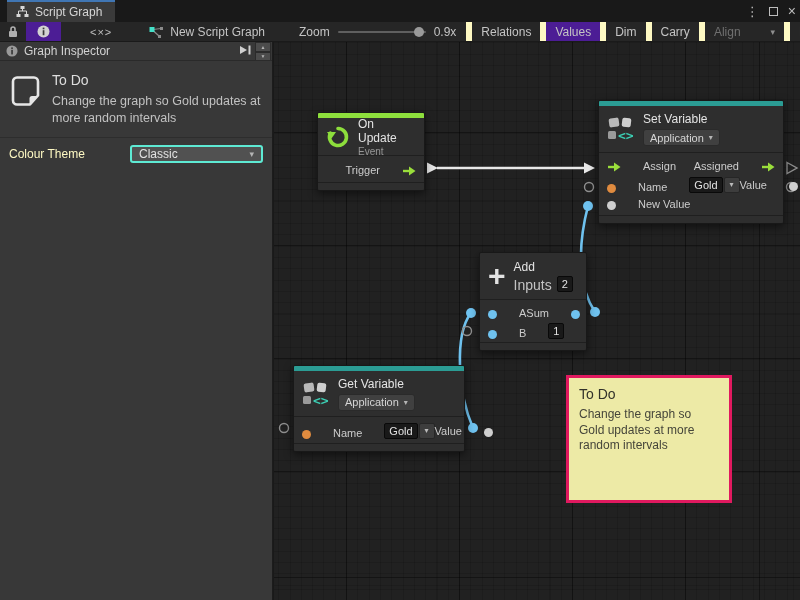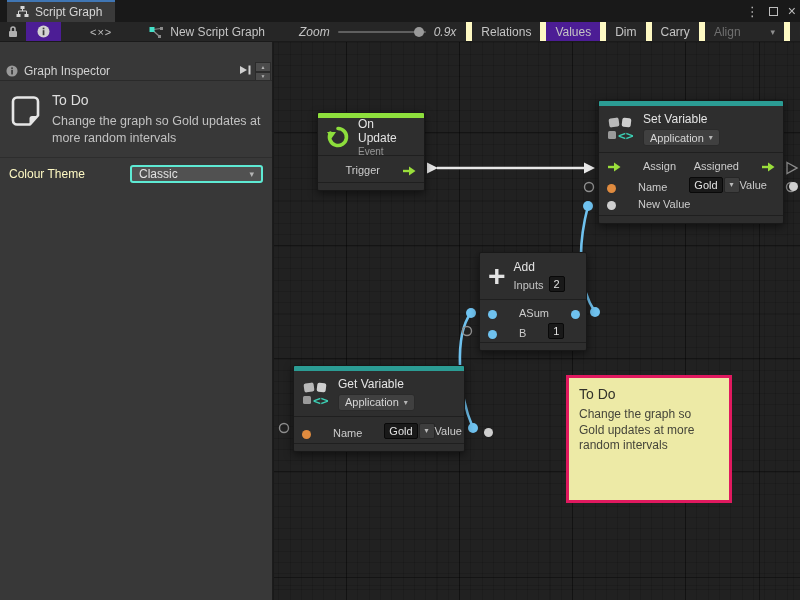--- a/index.html
+++ b/index.html
@@ -28,21 +28,21 @@
   .zoom-track { position:relative; width:88px; height:2px; background:#5f5f5f; border-radius:1px; }
   .zoom-handle { position:absolute; top:-4px; left:76px; width:10px; height:10px; border-radius:50%; background:#999; }
   .right-btns { display:flex; margin-left:auto; }
   .right-btns .tbtn { border-left:6px solid #fef9c3; }
   .dd-mini { font-size:9px; margin-left:4px; color:#8f8f8f; }
 
   
   .inspector { position:absolute; left:0; top:42px; width:273px; height:558px; background:#383838;
                border-right:1px solid #1c1c1c; }
   .insp-header { height:19px; display:flex; align-items:center; gap:6px; padding:0 6px;
-                 border-bottom:1px solid #2a2a2a; color:#d2d2d2; position:relative;margin-top:20px; }
+                 border-bottom:1px solid #2a2a2a; color:#d2d2d2; position:relative; }
   .insp-header-right { position:absolute; right:20px; top:2px; display:flex; align-items:center; }
   .scrollbtns { position:absolute; right:1px; top:0; width:16px; height:19px; display:flex; flex-direction:column; }
   .scrollbtn { flex:1; background:#4c4c4c; border:1px solid #2b2b2b; font-size:5px; color:#b5b5b5;
                display:flex; align-items:center; justify-content:center; }
   .todo-sec { display:flex; gap:10px; padding:11px 8px 10px 9px; border-bottom:1px solid #2d2d2d; }
   .todo-texts { width:212px; }
   .todo-title { font-size:14px; color:#dedede; margin-bottom:5px; }
   .todo-desc { font-size:12.5px; color:#c2c2c2; line-height:1.35; }
   .theme-row { display:flex; align-items:center; padding:7px 9px; }
   .theme-label { width:121px; color:#fef9c3; }
@@ -136,21 +136,21 @@
     <div class="tsep" style="margin-left:18px;"></div>
     <div class="tbtn" style="gap:6px; padding:0 10px;">
       <svg width="15" height="12" viewBox="0 0 15 12">
         <path d="M4 3.5 L12 2.5 M4 4.5 L10 10" stroke="#8a8a8a" stroke-width="1.2" fill="none"></path>
         <rect x="0.5" y="1" width="5" height="5" fill="#44e0c8"></rect>
         <rect x="11" y="1" width="3" height="3" fill="#8a8a8a"></rect>
         <rect x="9" y="9" width="3" height="3" fill="#8a8a8a"></rect>
       </svg>
       <span>New Script Graph</span>
     </div>
-    <div class="zoom-wrap" style="margin-left:14px;font-style:italic;">
+    <div class="zoom-wrap" style="margin-left:14px;">
       <span>Zoom</span>
       <span class="zoom-track">
         <span class="zoom-handle"></span>
       </span>
       <span>0.9x</span>
     </div>
     <div class="right-btns">
       <div class="tbtn">
           <span>Relations</span>
         </div>
@@ -331,21 +331,21 @@
       </div>
       <div class="node-footer"></div>
     </div>
 
     <div class="node" style="left:205px; top:210px; width:108px;">
       <div class="node-header" style="height:47px; border-radius:2px 2px 0 0;">
         <span style="font-size:30px; font-weight:bold; color:#e2e2e2; line-height:24px;">+</span>
         <div>
           <div class="node-title">Add</div>
           <div style="display:flex; align-items:center; gap:5px; margin-top:2px;">
-            <span class="node-sub" style="font-size:11px; color:#c4c4c4;">Inputs</span>
+            <span class="node-sub" style="font-size:14px; color:#c4c4c4;">Inputs</span>
             <span class="field">2</span>
           </div>
         </div>
       </div>
       <div class="node-ports" style="padding-top:4px;">
         <div class="port-row" style="height:18px;">
           <div class="pgroup">
             <span class="dot blue"></span>
             <span class="plabel">A</span>
           </div>

